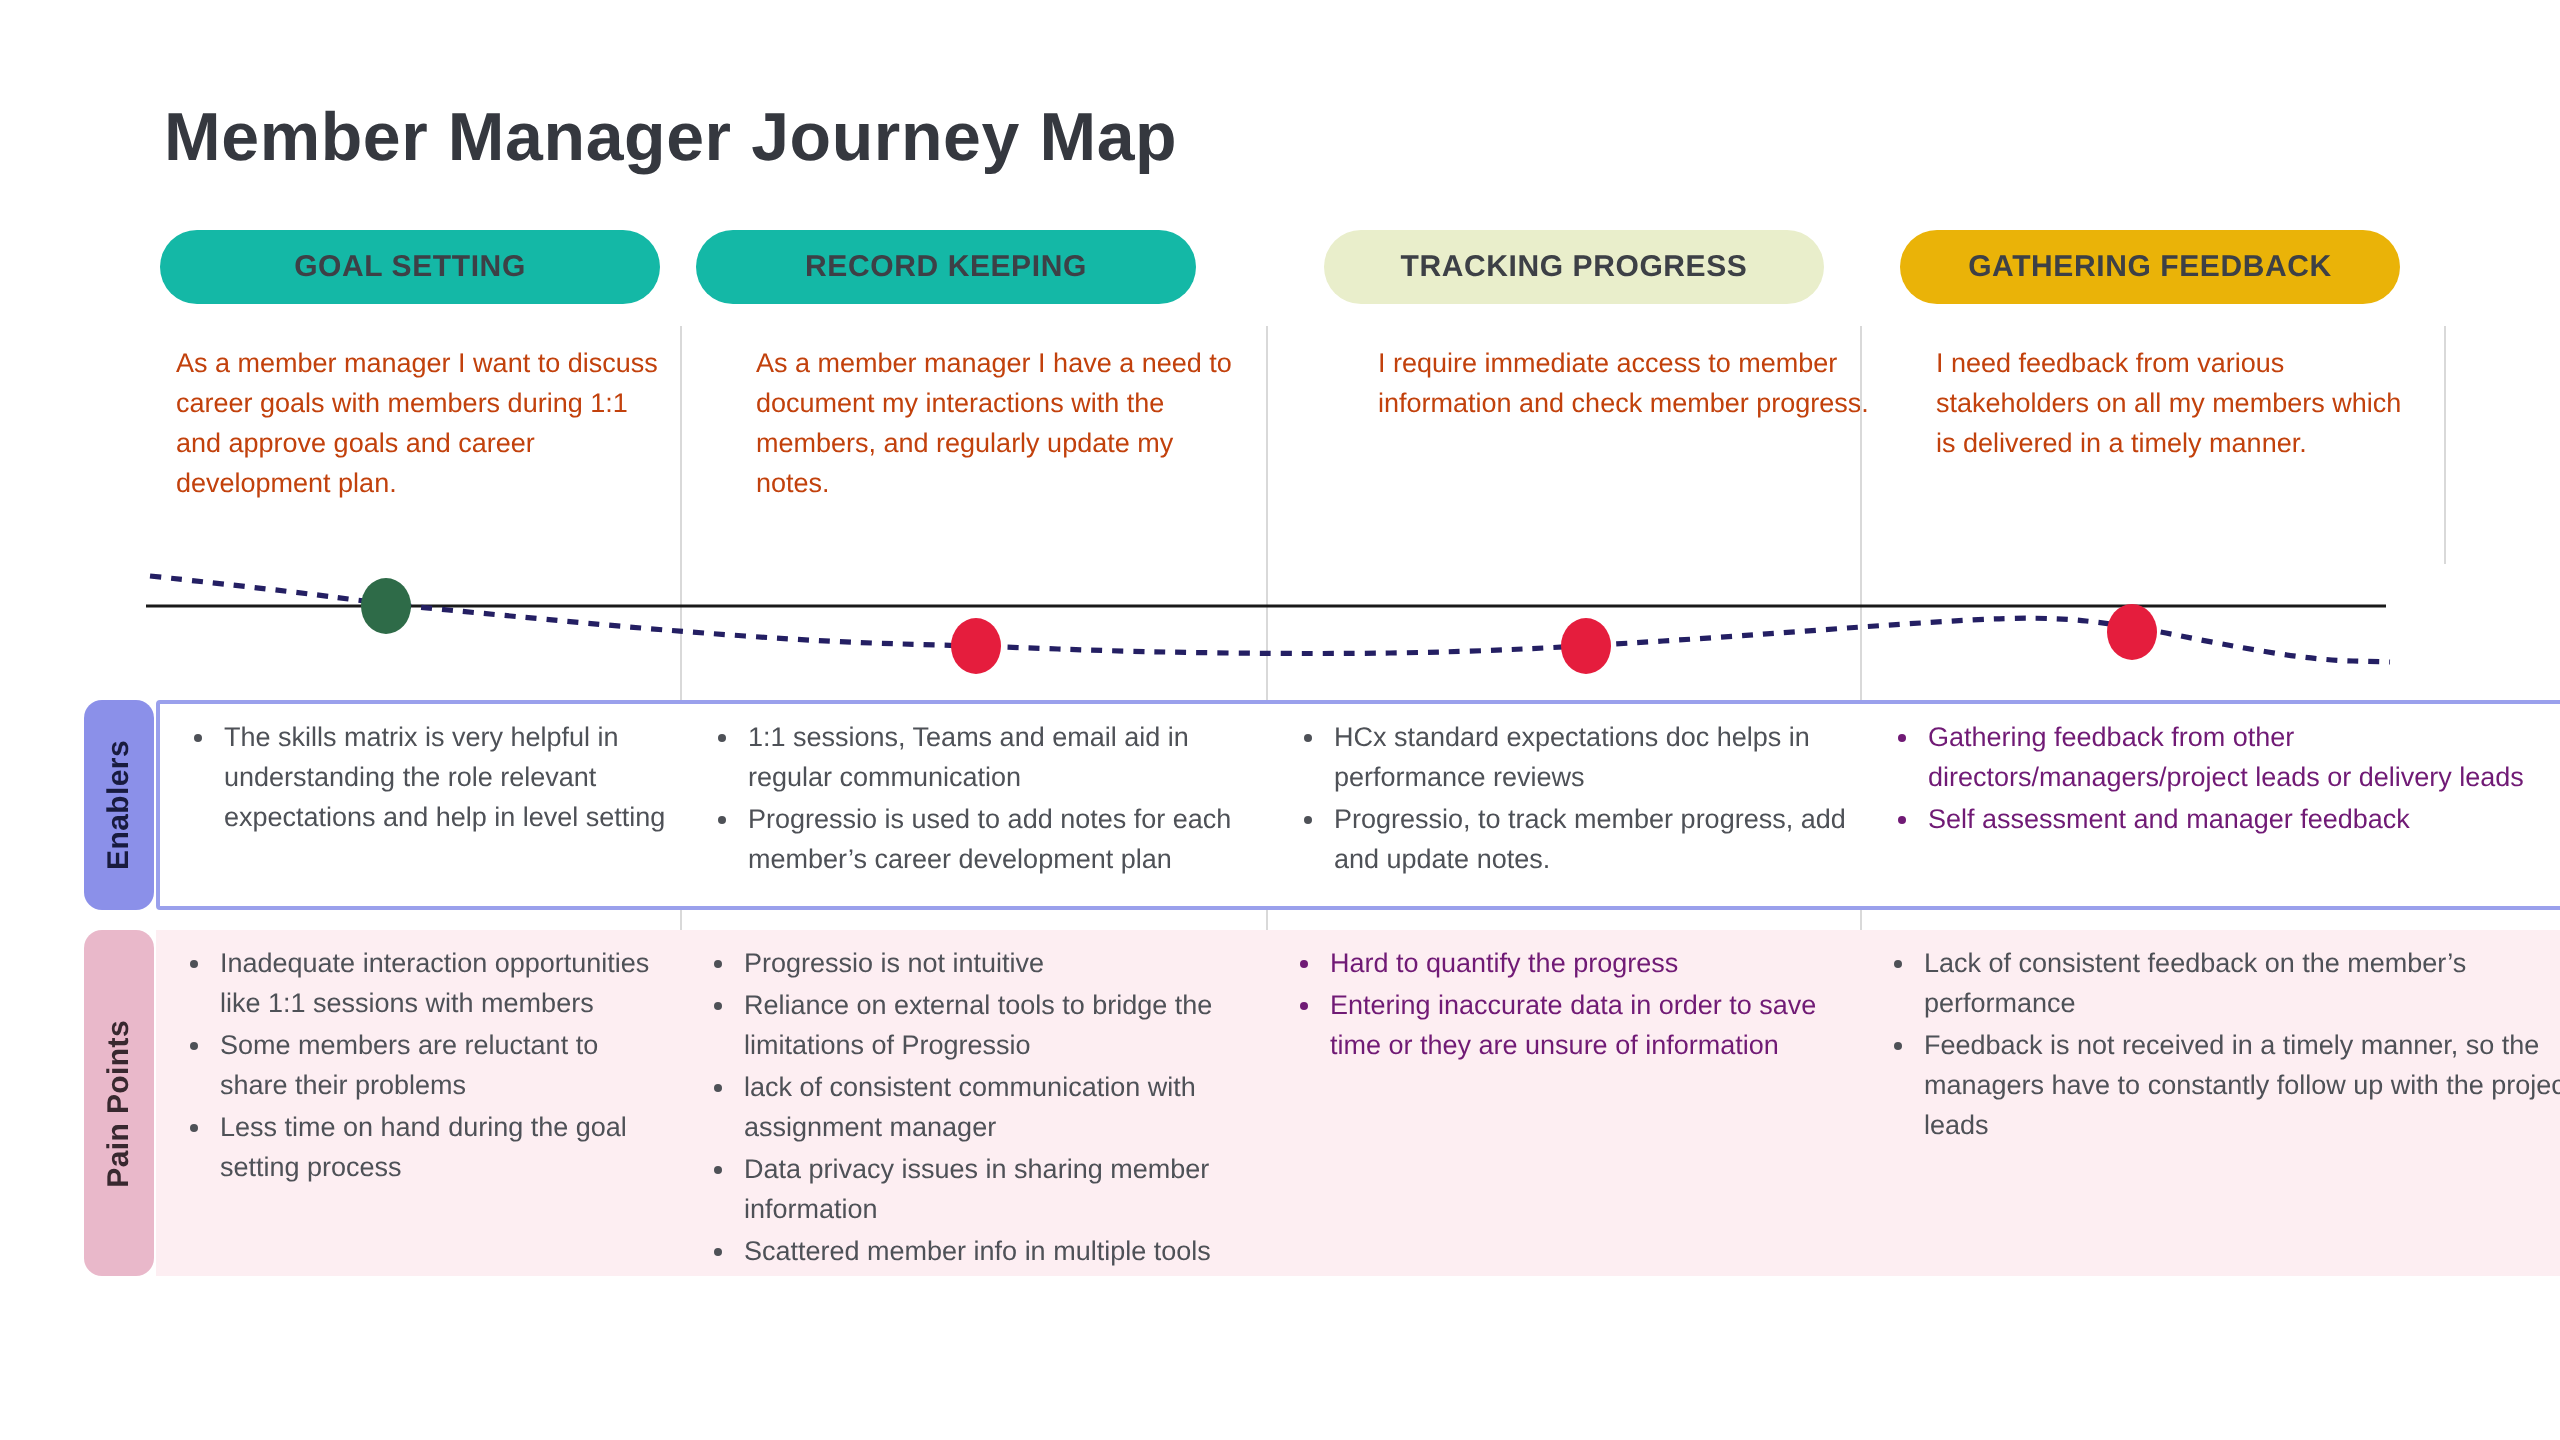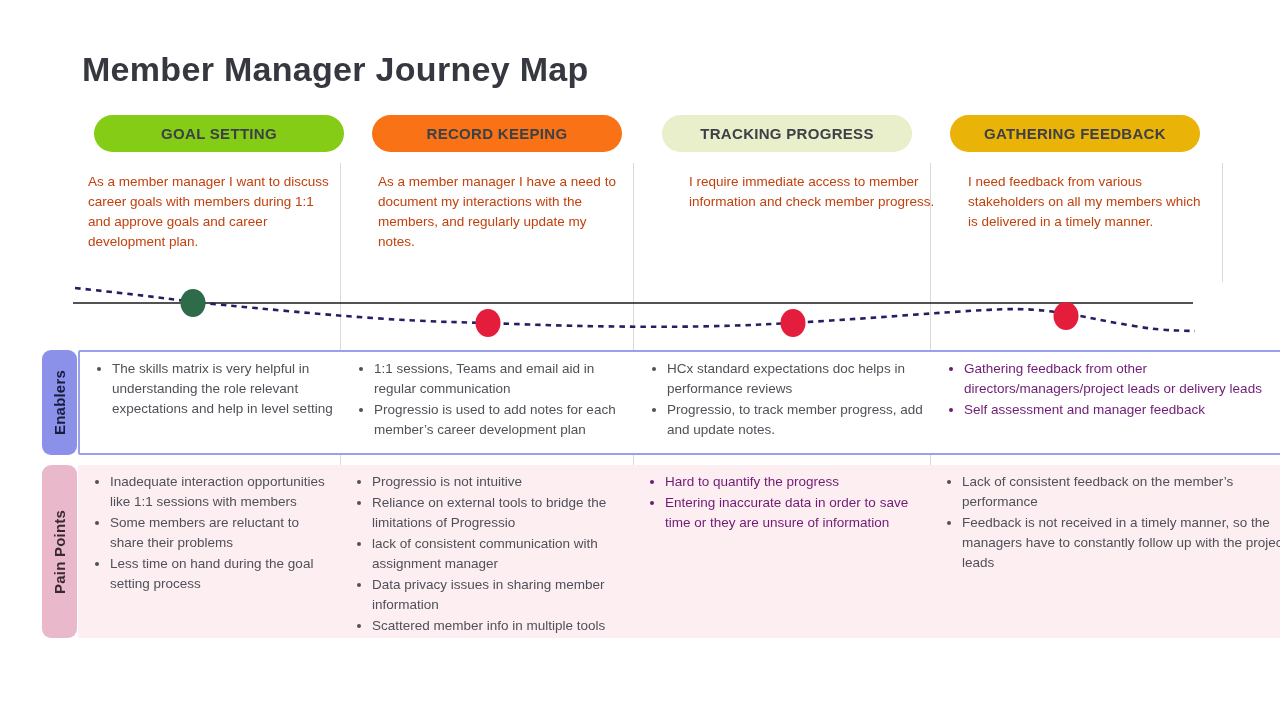--- a/index.html
+++ b/index.html
@@ -49,22 +49,22 @@
   .bullets.muted li{color:#701a75;}
 </style>
 </head>
 <body>
 
 <div class="canvas">
 
   <h1 class="title">Member Manager Journey Map</h1>
 
   <div id="pill-row">
-      <div class="pill" style="left: 94px; background: #84cc16;">GOAL SETTING</div>
-      <div class="pill" style="left: 372px; background: #f97316; text-align: center;">RECORD KEEPING</div>
+      <div class="pill" style="left: 80px; background: #14b8a6;">GOAL SETTING</div>
+      <div class="pill" style="left: 348px; background: #14b8a6; text-align: center;">RECORD KEEPING</div>
       <div class="pill" style="left: 662px; background: rgb(233, 238, 203);">TRACKING PROGRESS</div>
       <div class="pill" style="left: 950px; background: #eab308;">GATHERING FEEDBACK</div>
     </div>
 
   <div id="desc-row">
       <div class="desc" style="left: 88px;">As a member manager I want to discuss career goals with members during 1:1 and approve goals and career development plan.</div>
       <div class="desc" style="left: 378px;">As a member manager I have a need to document my interactions with the members, and regularly update my notes.</div>
       <div class="desc" style="left: 689px;">I require immediate access to member information and check member progress.</div>
       <div class="desc" style="left: 968px;">I need feedback from various stakeholders on all my members which is delivered in a timely manner.</div>
     </div>

